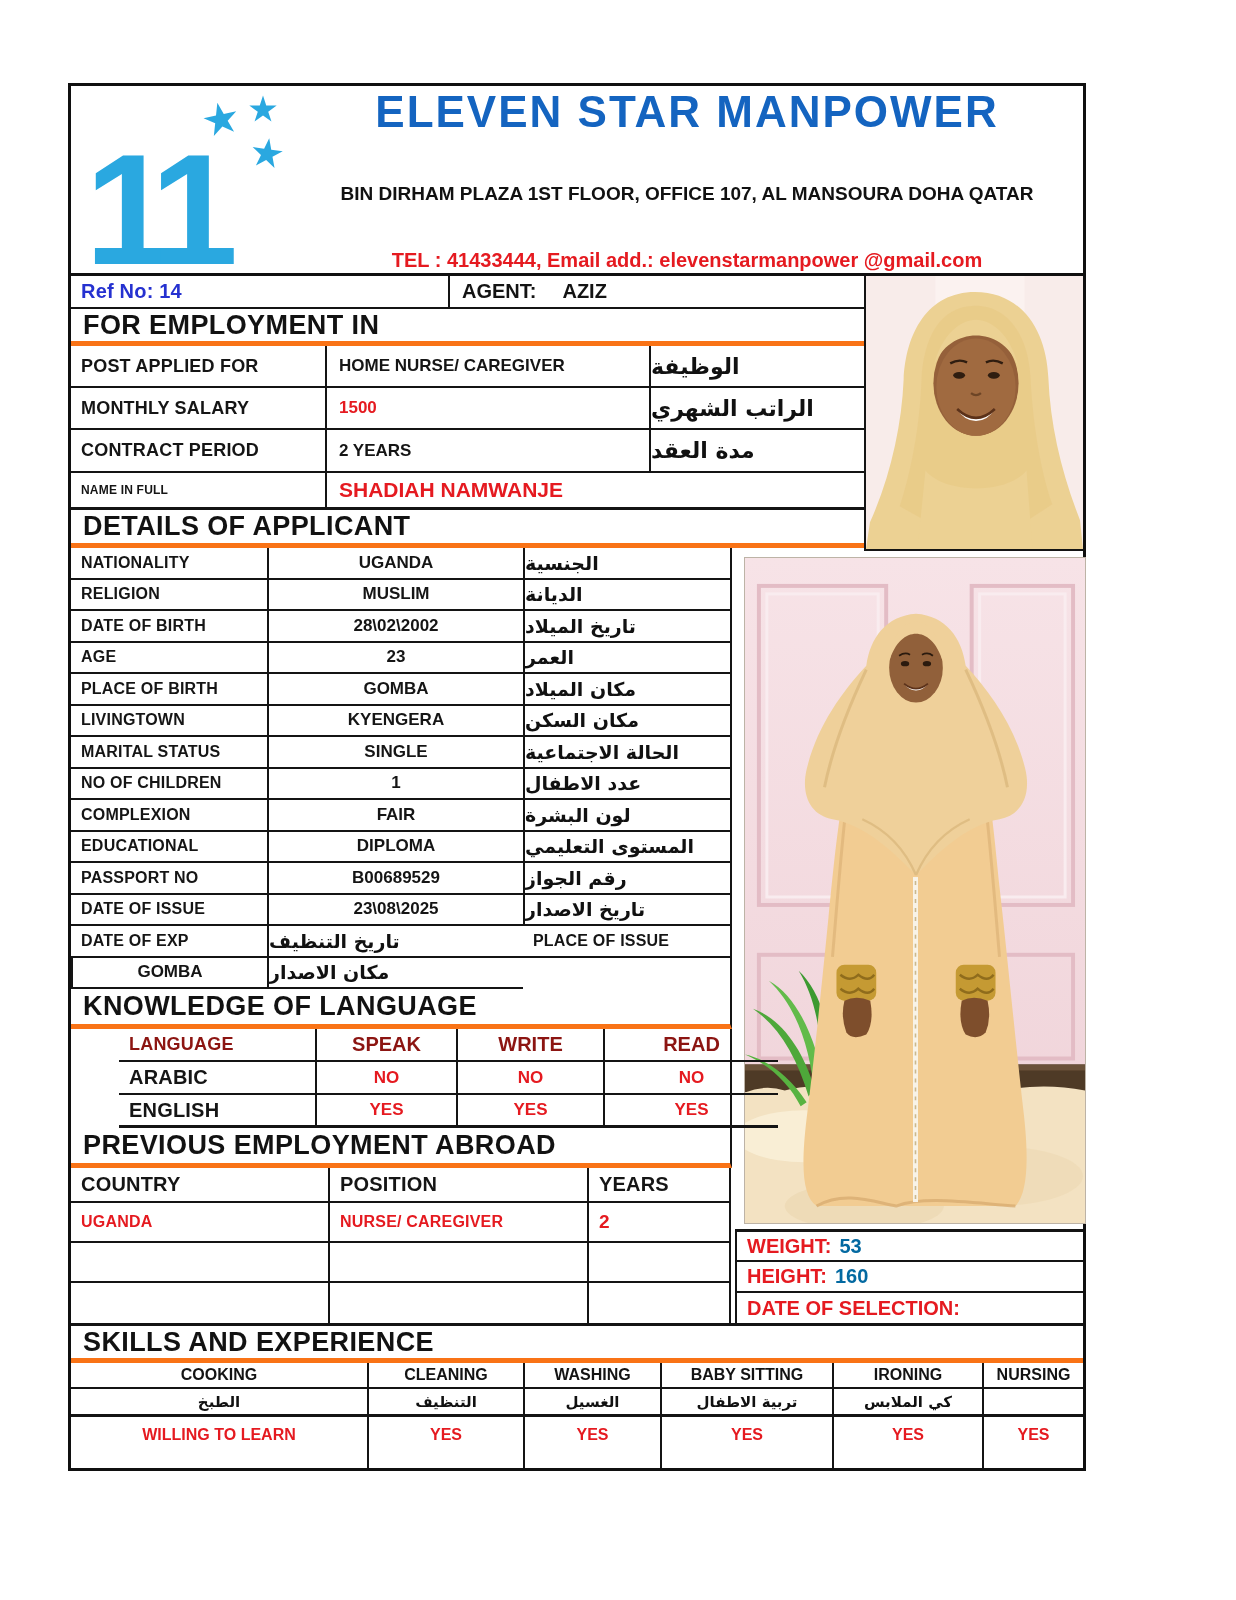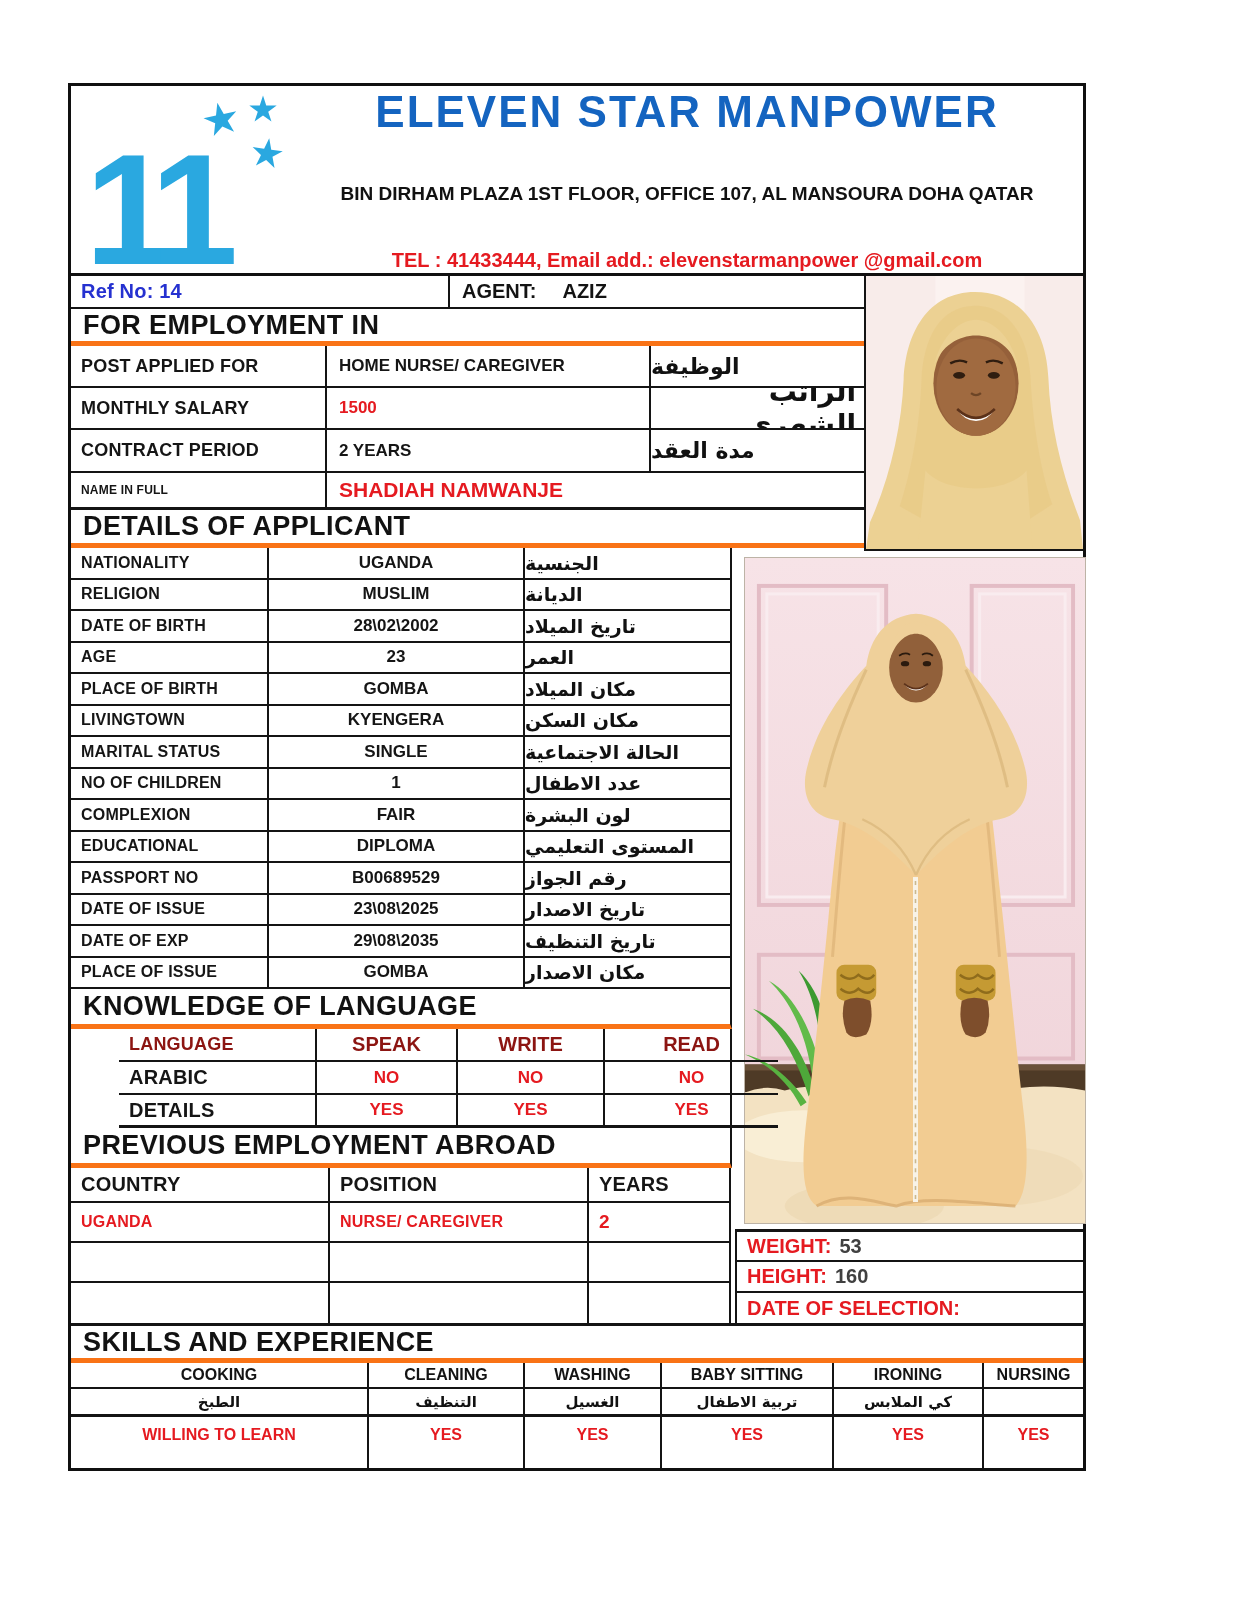--- a/index.html
+++ b/index.html
@@ -28,21 +28,21 @@
   .logo-wrap{width:230px;height:100%;position:relative;}
   .head-text{flex:1;display:flex;flex-direction:column;align-items:center;justify-content:center;padding-right:10px;gap:40px;}
   .company{font-size:44px;font-weight:800;color:#1464c0;letter-spacing:2px;white-space:nowrap;}
   .address{font-size:19px;font-weight:700;color:#111;margin-top:6px;white-space:nowrap;}
   .telline{font-size:20px;font-weight:700;color:#e51a20;margin-top:4px;white-space:nowrap;}
   
   .grid{display:grid;}
   .photo-frame{overflow:hidden;background:#f6e9e7;}
   .physrow{display:flex;align-items:center;padding-left:10px;font-size:20px;font-weight:800;
            border-bottom:2px solid #141414;box-sizing:border-box;}
-  .physrow .pv{color:#404040;margin-left:8px;}
+  .physrow .pv{color:#0369a1;margin-left:8px;}
   .skl-h{justify-content:center;font-size:16px;font-weight:700;color:#131313;}
   .skl-a{justify-content:center;direction:rtl;font-family:"DejaVu Sans",sans-serif;
          font-size:15px;font-weight:700;color:#111;}
   .skl-v{justify-content:center;align-items:flex-start;padding-top:9px;font-size:16px;font-weight:700;}
 </style>
 </head>
 <body>
 
 <div class="page">
  <div class="doc">
@@ -93,21 +93,21 @@
 
   <div class="abs sec" style="left:0;top:223px;width:793px;height:37px;">FOR EMPLOYMENT IN</div>
 
   <div class="abs grid" style="left:0;top:260px;width:793px;height:127px;grid-template-rows:42px 42px 43px;grid-template-columns:254px 324px 215px;">
     <div class="cell lblcell big">POST APPLIED FOR</div>
     <div class="cell bl valcell val-left big">HOME NURSE/ CAREGIVER</div>
     <div class="cell bl arcell" style="font-size:22px;">الوظيفة</div>
 
     <div class="cell lblcell big">MONTHLY SALARY</div>
     <div class="cell bl valcell val-left big red">1500</div>
-    <div class="cell bl arcell" style="font-size:28px;">الراتب الشهري</div>
+    <div class="cell bl arcell" style="font-size:22px;">الراتب الشهري</div>
 
     <div class="cell lblcell big">CONTRACT PERIOD</div>
     <div class="cell bl valcell val-left big">2 YEARS</div>
     <div class="cell bl arcell" style="font-size:22px;">مدة العقد</div>
   </div>
 
   <div class="abs grid" style="left:0;top:387px;width:793px;height:37px;grid-template-columns:254px 539px;">
     <div class="cell lblcell big bb3" style="font-size:12px;">NAME IN FULL</div>
     <div class="cell bl valcell val-left bb3 red" style="font-size:21px;">SHADIAH NAMWANJE</div>
   </div>
@@ -157,21 +157,20 @@
 
     <div class="cell lblcell">PASSPORT NO</div>
     <div class="cell bl valcell">B00689529</div>
     <div class="cell bl arcell">رقم الجواز</div>
 
     <div class="cell lblcell">DATE OF ISSUE</div>
     <div class="cell bl valcell">23\08\2025</div>
     <div class="cell bl arcell">تاريخ الاصدار</div>
 
     <div class="cell lblcell">DATE OF EXP</div>
-    <div class="cell bl valcell">29\08\2035</div>
     <div class="cell bl arcell">تاريخ التنظيف</div>
 
     <div class="cell lblcell">PLACE OF ISSUE</div>
     <div class="cell bl valcell">GOMBA</div>
     <div class="cell bl arcell">مكان الاصدار</div>
   </div>
 
   <div class="abs photo-frame" style="left:673px;top:471px;width:342px;height:667px;border:1px solid #bdb3a6;">
     <svg width="100%" height="100%" viewBox="0 0 342 667" preserveAspectRatio="none">
       <defs>
@@ -246,21 +245,21 @@
     <div class="cell lblcell maroon" style="font-size:18px;">LANGUAGE</div>
     <div class="cell bl valcell maroon" style="font-size:20px;">SPEAK</div>
     <div class="cell bl valcell maroon" style="font-size:20px;">WRITE</div>
     <div class="cell bl valcell maroon" style="font-size:20px;">READ</div>
 
     <div class="cell lblcell" style="font-size:20px;">ARABIC</div>
     <div class="cell bl valcell red">NO</div>
     <div class="cell bl valcell red">NO</div>
     <div class="cell bl valcell red">NO</div>
 
-    <div class="cell lblcell bb3" style="font-size:20px;">DETAILS</div>
+    <div class="cell lblcell bb3" style="font-size:20px;">ENGLISH</div>
     <div class="cell bl valcell red bb3">YES</div>
     <div class="cell bl valcell red bb3">YES</div>
     <div class="cell bl valcell red bb3">YES</div>
   </div>
 
   <div class="abs sec" style="left:0;top:1042px;width:661px;height:40px;border-right:2px solid #141414;">PREVIOUS EMPLOYMENT ABROAD</div>
 
   <div class="abs grid" style="left:0;top:1082px;width:660px;height:155px;border-right:2px solid #141414;grid-template-rows:35px 40px 40px 40px;grid-template-columns:257px 259px 144px;">
     <div class="cell lblcell" style="font-size:20px;">COUNTRY</div>
     <div class="cell bl lblcell" style="font-size:20px;">POSITION</div>

